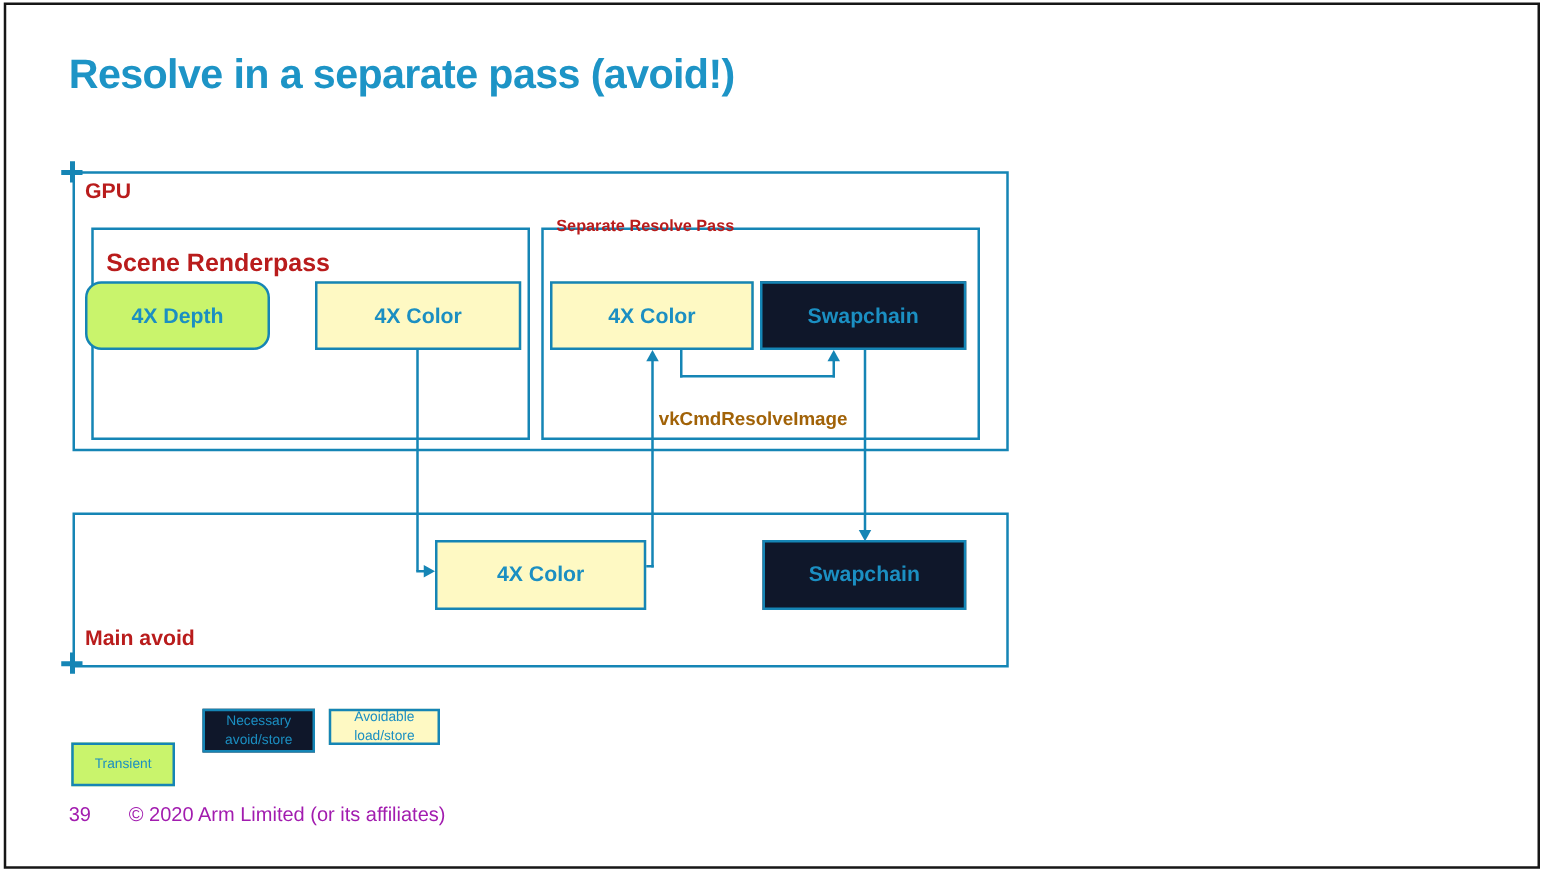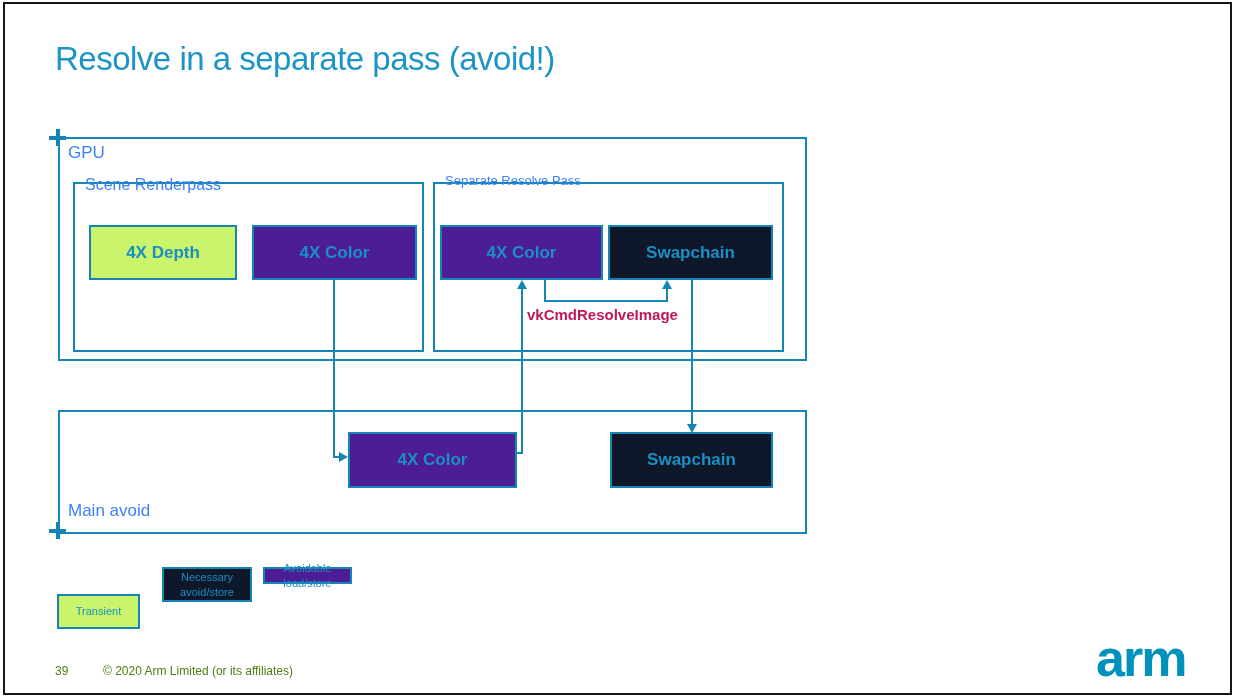--- a/index.html
+++ b/index.html
@@ -1,69 +1,69 @@
 <!DOCTYPE html>
 <html><head>
 <meta charset="utf-8">
 <style>
   html,body{margin:0;padding:0;background:#fff;width:1235px;height:697px;overflow:hidden;
     font-family:"Liberation Sans",sans-serif;}
   #slide{position:relative;width:1235px;height:697px;background:#fff;}
   .frame{position:absolute;left:3px;top:2px;right:3px;bottom:2px;border:2.5px solid #161616;pointer-events:none;}
 
-  .title{position:absolute;left:55px;top:40px;font-size:33px;font-weight:400;color:#1d94c6;letter-spacing:-0.5px;text-align:center;}
+  .title{position:absolute;left:55px;top:40px;font-size:33px;font-weight:700;color:#1d94c6;letter-spacing:-0.5px;text-align:center;}
 
   
   .obox{position:absolute;border:2.5px solid #1585b5;background:transparent;}
-  .olabel{position:absolute;font-weight:400;color:#3b82f6;}
+  .olabel{position:absolute;font-weight:700;color:#b91c1c;}
 
   
   .cbox{position:absolute;border:2.5px solid #1585b5;display:flex;align-items:center;justify-content:center;
         font-weight:700;color:#1b8fc2;font-size:17px;box-sizing:border-box;}
   .green{background:#c9f46c;}
-  .orange{background:#4c1d95;}
+  .orange{background:#fef9c3;}
   .cream{background:#0f172a;}
 
   
   .vline{position:absolute;width:2.2px;background:#1585b5;}
   .hline{position:absolute;height:2.2px;background:#1585b5;}
   .ah{position:absolute;width:0;height:0;}
   .ah-right{border-left:9px solid #1585b5;border-top:5.5px solid transparent;border-bottom:5.5px solid transparent;}
   .ah-up{border-bottom:9px solid #1585b5;border-left:5.5px solid transparent;border-right:5.5px solid transparent;}
   .ah-down{border-top:9px solid #1585b5;border-left:5.5px solid transparent;border-right:5.5px solid transparent;}
 
-  .cmdlabel{position:absolute;color:#be185d;font-size:15px;font-weight:600;}
+  .cmdlabel{position:absolute;color:#a16207;font-size:15px;font-weight:600;margin-top:21px;}
 
   
   .plus{position:absolute;width:17px;height:17px;}
   .plus::before{content:"";position:absolute;left:7px;top:0;width:3.5px;height:17px;background:#1585b5;}
   .plus::after{content:"";position:absolute;left:0;top:7px;width:17px;height:3.5px;background:#1585b5;}
 
   
   .legend{position:absolute;border:2.5px solid #1585b5;display:flex;align-items:center;justify-content:center;
           text-align:center;font-size:11px;line-height:1.3;color:#1b8fc2;box-sizing:border-box;}
 
-  .footer{position:absolute;font-size:12px;color:#4d7c0f;margin-top:20px;}
+  .footer{position:absolute;font-size:16px;color:#a21caf;}
   .armlogo{position:absolute;left:1096px;top:628px;font-size:52px;font-weight:700;color:#0091bd;letter-spacing:-2px;}
 </style>
 </head>
 <body>
 
 <div id="slide">
   <div class="frame"></div>
 
   <div class="title">Resolve in a separate pass (avoid!)</div>
 
   <div class="obox" style="left:58px;top:137px;width:745px;height:220px;"></div>
   <div class="olabel" style="left:68px;top:143px;font-size:17px;">GPU</div>
   <div class="plus" style="left:49px;top:129px;"></div>
 
   <div class="obox" style="left:73px;top:182px;width:347px;height:166px;"></div>
-  <div class="olabel" style="left:85px;top:176px;font-size:16px;">Scene Renderpass</div>
-  <div class="cbox green" style="left:89px;top:225px;width:148px;height:55px;">4X Depth</div>
+  <div class="olabel" style="left:85px;top:200px;font-size:20px;">Scene Renderpass</div>
+  <div class="cbox green" style="left:68px;top:225px;width:148px;height:55px;border-radius:13px;">4X Depth</div>
   <div class="cbox orange" style="left:252px;top:225px;width:165px;height:55px;">4X Color</div>
 
   <div class="obox" style="left:433px;top:182px;width:347px;height:166px;"></div>
   <div class="olabel" style="left:445px;top:173px;font-size:13px;">Separate Resolve Pass</div>
   <div class="cbox orange" style="left:440px;top:225px;width:163px;height:55px;">4X Color</div>
   <div class="cbox cream" style="left:608px;top:225px;width:165px;height:55px;">Swapchain</div>
   <div class="cmdlabel" style="left:527px;top:306px;">vkCmdResolveImage</div>
 
   <div class="obox" style="left:58px;top:410px;width:745px;height:120px;"></div>
   <div class="olabel" style="left:68px;top:501px;font-size:17px;">Main avoid</div>
@@ -82,18 +82,17 @@
   <div class="vline" style="left:544px;top:280px;height:22px;"></div>
   <div class="hline" style="left:544px;top:300px;width:124px;"></div>
   <div class="vline" style="left:666px;top:287px;height:15px;"></div>
   <div class="ah ah-up" style="left:661.5px;top:280px;"></div>
 
   <div class="vline" style="left:691px;top:280px;height:146px;"></div>
   <div class="ah ah-down" style="left:686.5px;top:424px;"></div>
 
   <div class="legend green" style="left:57px;top:594px;width:83px;height:35px;">Transient</div>
   <div class="legend cream" style="left:162px;top:567px;width:90px;height:35px;">Necessary avoid/store</div>
-  <div class="legend orange" style="left:263px;top:567px;width:89px;height:17px;">Avoidable load/store</div>
+  <div class="legend orange" style="left:263px;top:567px;width:89px;height:29px;">Avoidable load/store</div>
 
   <div class="footer" style="left:55px;top:644px;">39</div>
   <div class="footer" style="left:103px;top:644px;">© 2020 Arm Limited (or its affiliates)</div>
-  <div class="armlogo">arm</div>
 </div>
 
 </body></html>

